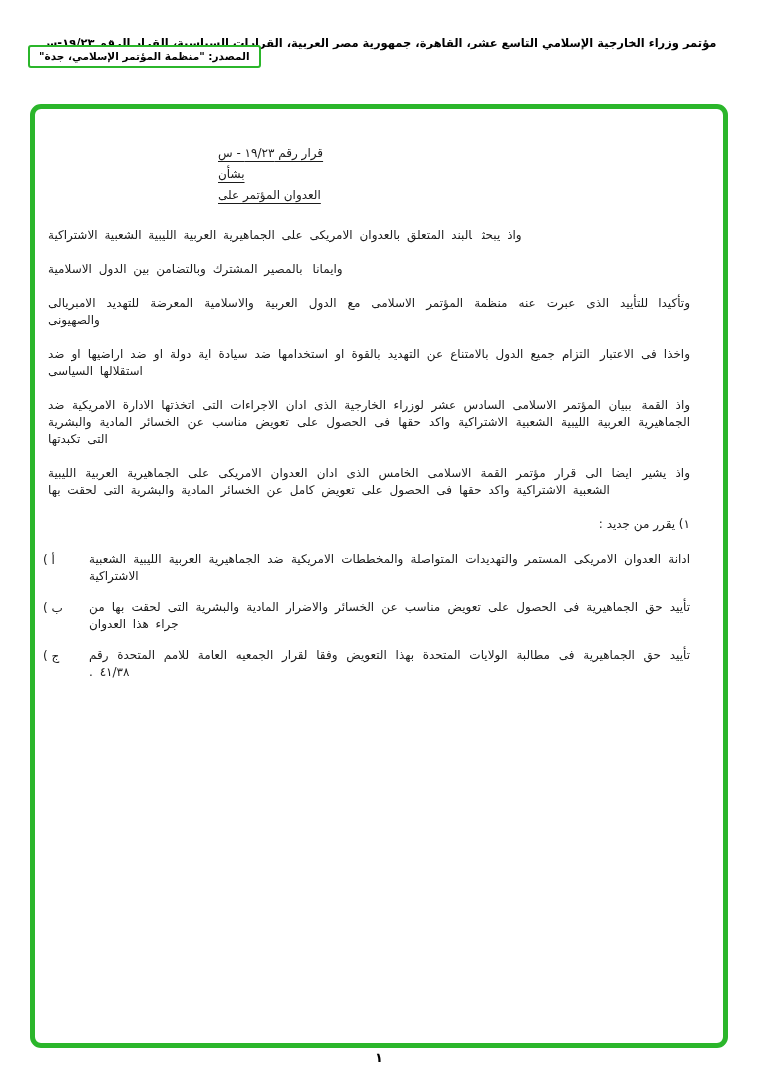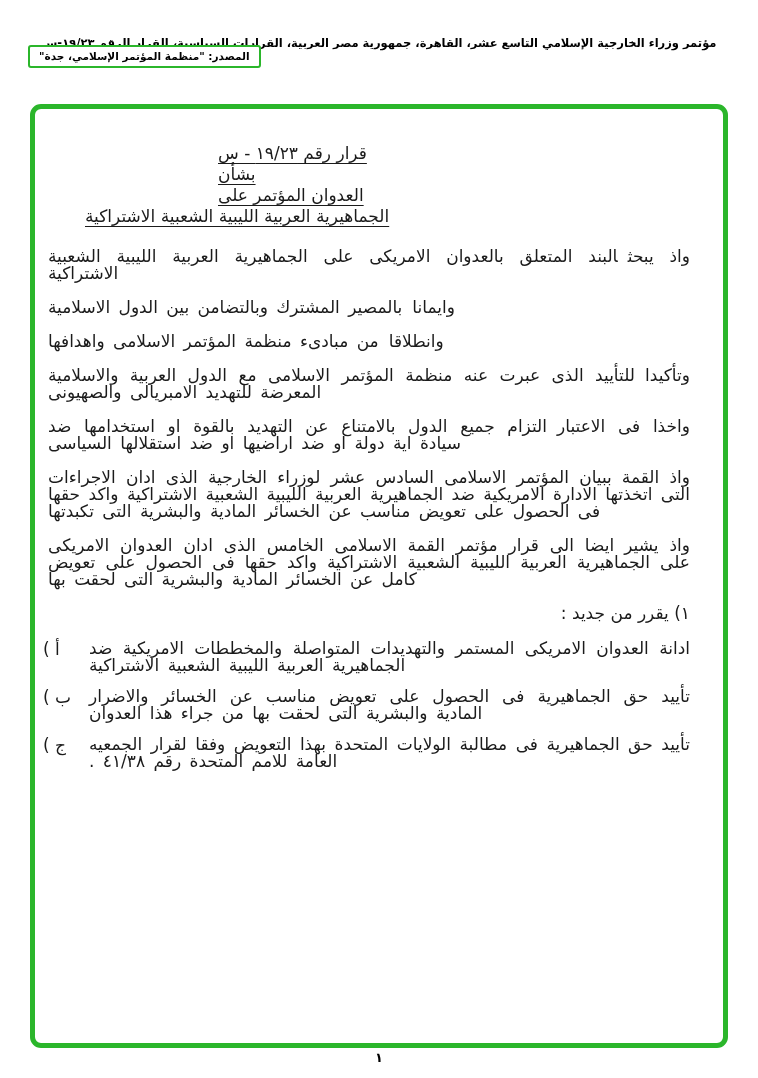--- a/index.html
+++ b/index.html
@@ -31,21 +31,21 @@
   
   .frame{
     position:absolute;top:104px;left:30px;
     width:698px;height:944px;
     box-sizing:border-box;
     border:5px solid var(--frame-green,#2bb62b);
     border-radius:11px;
     padding:34px 33px 20px 6px;
     background:#fff;
   }
-  .doc{direction:rtl;font-size:17px;line-height:17px;color:var(--ink,#1b1b1b);}
+  .doc{direction:rtl;font-size:12px;line-height:17px;color:var(--ink,#1b1b1b);}
   
   .title-block{margin:2px 0 24px 0;}
   .title-line{text-align:left;line-height:16px;margin-bottom:5px;letter-spacing:1px;}
   .title-line .u{text-decoration:underline;text-underline-offset:3.5px;}
   .t1,.t2,.t3{margin-left:177px;}
   .t4{margin-left:44px;}
   
   .para{
     margin:0 0 17px 7px;
     text-align:justify;
@@ -103,29 +103,27 @@
     <span>المصدر: "منظمة المؤتمر الإسلامي، جدة"</span>
   </div>
 
   <div class="frame">
     <div class="doc" dir="rtl">
 
       <div class="title-block">
         <div class="title-line t1"><span class="u">قرار رقم ١٩/٢٣ - س</span></div>
         <div class="title-line t2"><span class="u">بشأن</span></div>
         <div class="title-line t3"><span class="u">العدوان المؤتمر على</span></div>
-        <div class="title-line t4"><span class="u">الجماهيرية العربية الليبية الشعبية الاشتراكية</span></div>
       </div>
 
 
       <p class="para"><span class="lead">واذ يبحث</span><span class="ptext">البند المتعلق بالعدوان الامريكى على الجماهيرية العربية الليبية الشعبية الاشتراكية</span></p>
 
       <p class="para"><span class="lead">وايمانا</span><span class="ptext">بالمصير المشترك وبالتضامن بين الدول الاسلامية</span></p>
 
-      <p class="para"><span class="lead">وانطلاقا</span><span class="ptext">من مبادىء منظمة المؤتمر الاسلامى واهدافها</span></p>
 
       <p class="para"><span class="lead">وتأكيدا</span><span class="ptext">للتأييد الذى عبرت عنه منظمة المؤتمر الاسلامى مع الدول العربية والاسلامية المعرضة للتهديد الامبريالى والصهيونى</span></p>
 
       <p class="para"><span class="lead">واخذا فى الاعتبار</span><span class="ptext">التزام جميع الدول بالامتناع عن التهديد بالقوة او استخدامها ضد سيادة اية دولة او ضد اراضيها او ضد استقلالها السياسى</span></p>
 
       <p class="para"><span class="lead">واذ القمة</span><span class="ptext">ببيان المؤتمر الاسلامى السادس عشر لوزراء الخارجية الذى ادان الاجراءات التى اتخذتها الادارة الامريكية ضد الجماهيرية العربية الليبية الشعبية الاشتراكية واكد حقها فى الحصول على تعويض مناسب عن الخسائر المادية والبشرية التى تكبدتها</span></p>
 
       <p class="para"><span class="lead">واذ يشير</span><span class="ptext">ايضا الى قرار مؤتمر القمة الاسلامى الخامس الذى ادان العدوان الامريكى على الجماهيرية العربية الليبية الشعبية الاشتراكية واكد حقها فى الحصول على تعويض كامل عن الخسائر المادية والبشرية التى لحقت بها</span></p>
 
       <p class="intro">١) يقرر من جديد :</p>

